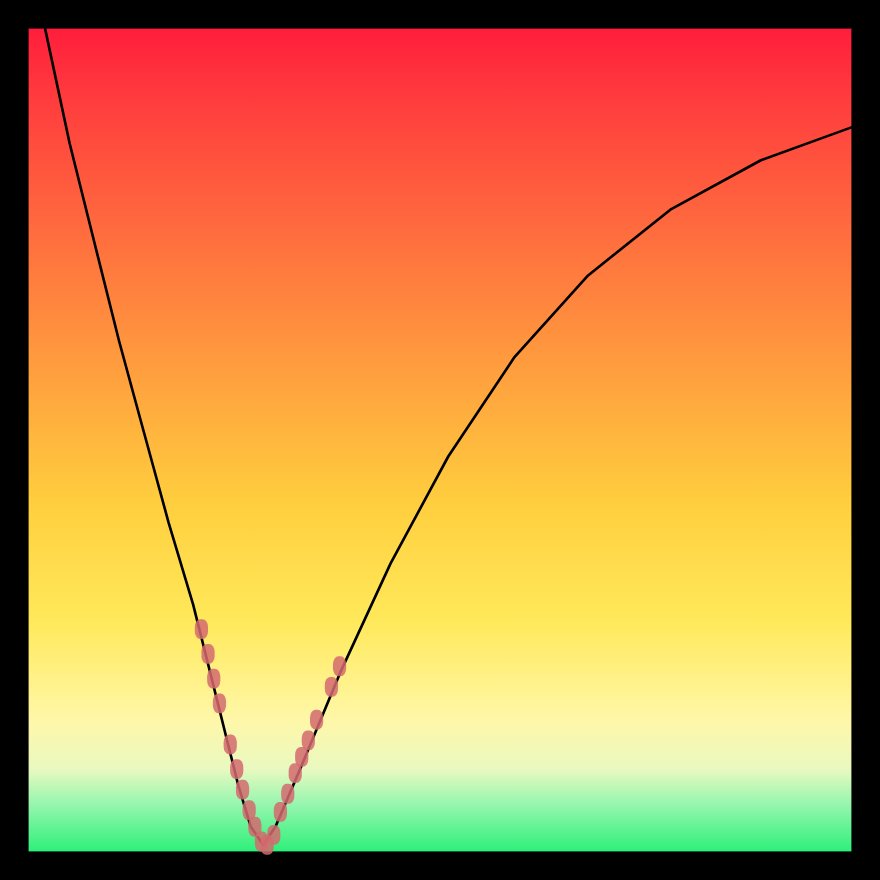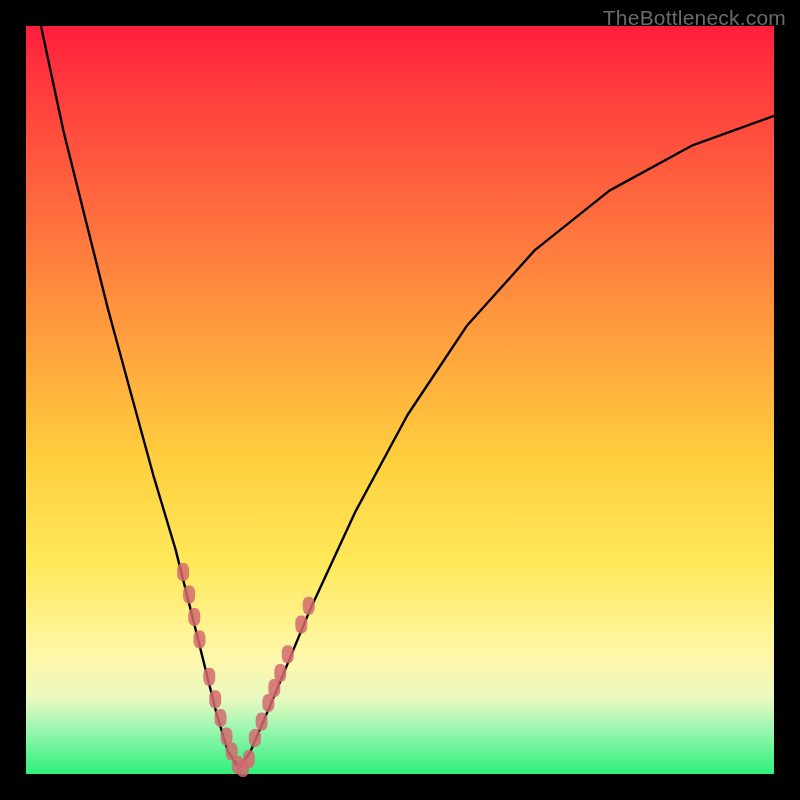--- a/index.html
+++ b/index.html
@@ -59,21 +59,20 @@
   .marker {
     fill: #d46a6f;
     fill-opacity: 0.85;
   }
 </style>
 </head>
 <body>
 
 <div class="frame">
 
-  <div class="watermark">TheBottleneck.com</div>
 
   <div class="plot">
     <svg class="curve" viewBox="0 0 748 748" preserveAspectRatio="none">
       <path id="curve-path" fill="none" stroke="#000" stroke-width="2.4" stroke-linecap="round" stroke-linejoin="round" d="M15.0 0.0 L37.4 104.7 L59.8 194.5 L82.3 284.2 L104.7 366.5 L127.2 448.8 L149.6 523.6 L164.6 583.4 L179.5 643.3 L190.7 688.2 L202.0 725.6 L213.2 742.0 L224.4 725.6 L246.8 673.2 L284.2 583.4 L329.1 486.2 L381.5 389.0 L441.3 299.2 L508.6 224.4 L583.4 164.6 L665.7 119.7 L748.0 89.8"></path>
       <g id="marker-layer">
           <rect x="151.1" y="537.0" width="12" height="18" rx="5" ry="7" class="marker"></rect>
           <rect x="157.1" y="559.5" width="12" height="18" rx="5" ry="7" class="marker"></rect>
           <rect x="162.3" y="581.9" width="12" height="18" rx="5" ry="7" class="marker"></rect>
           <rect x="167.5" y="604.4" width="12" height="18" rx="5" ry="7" class="marker"></rect>
           <rect x="177.3" y="641.8" width="12" height="18" rx="5" ry="7" class="marker"></rect>

